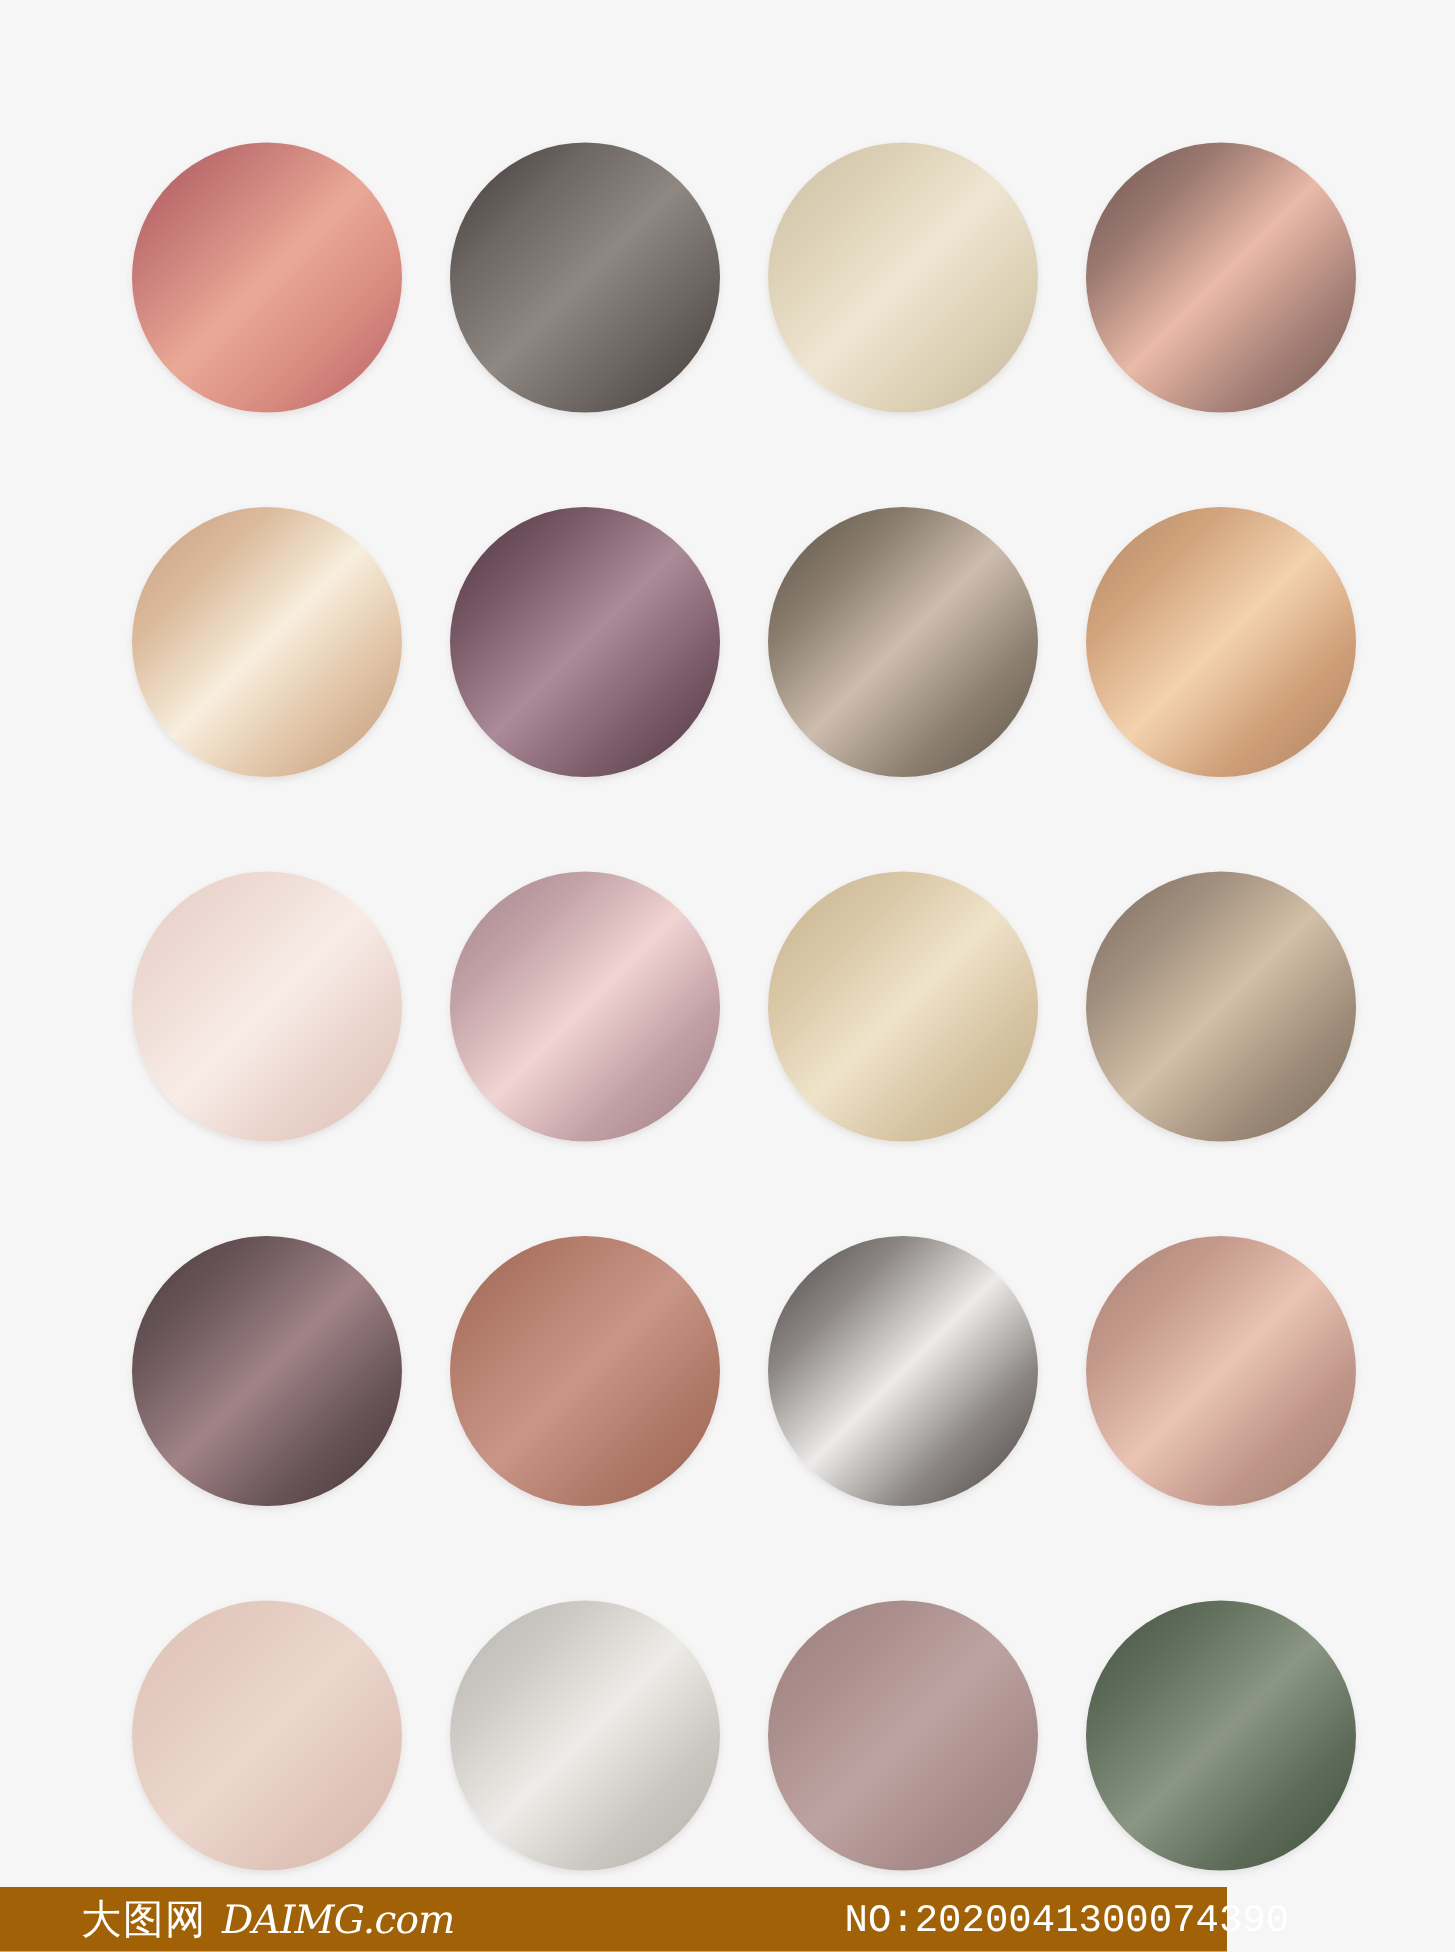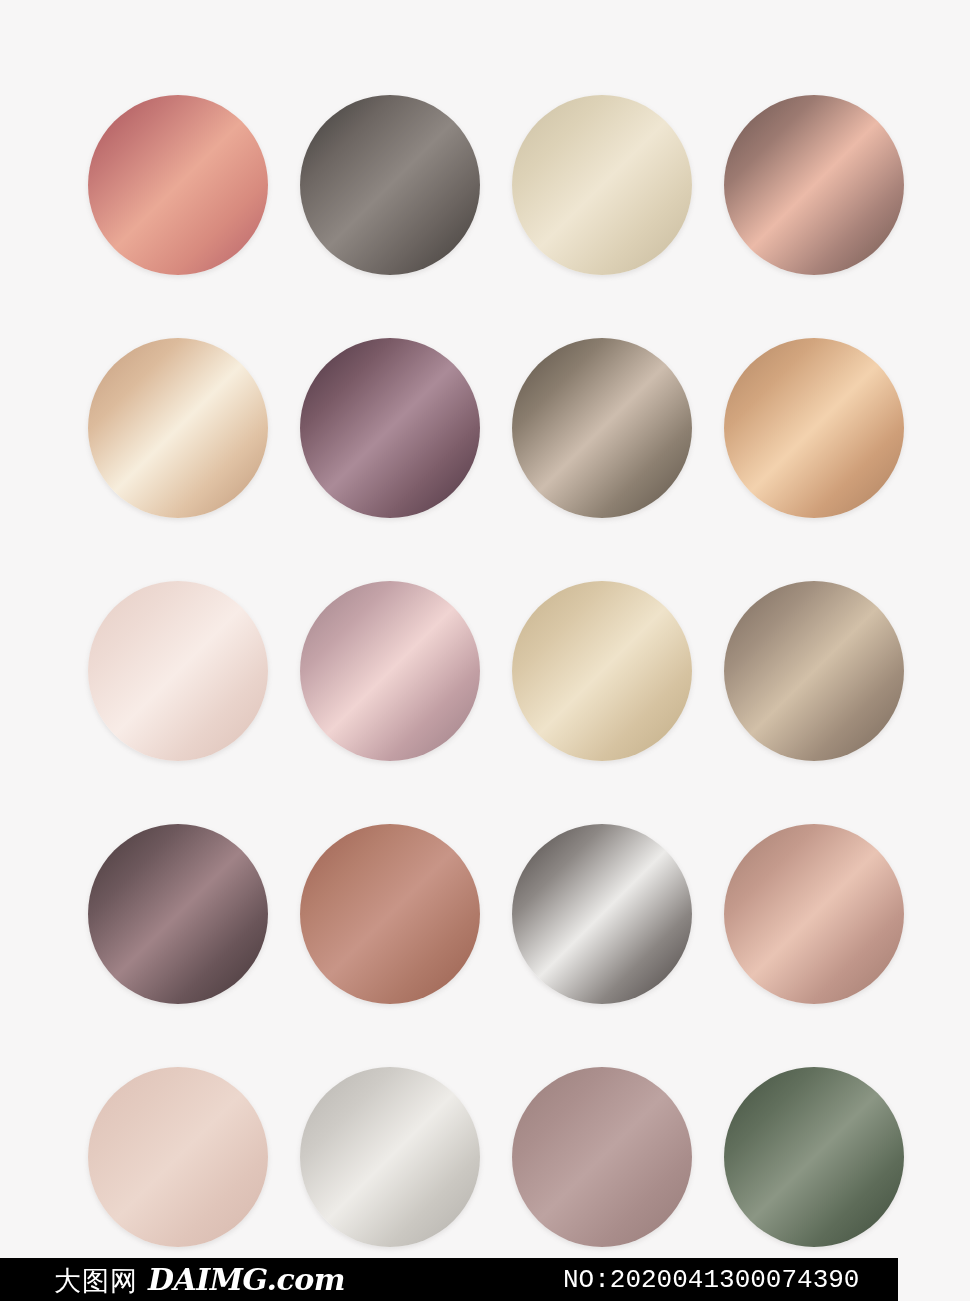--- a/index.html
+++ b/index.html
@@ -41,23 +41,23 @@
     border-radius: 50%;
     position: relative;
     box-shadow: 0 2px 5px rgba(120,110,110,0.16);
   }
 
   
   #footer-bar {
     position: absolute;
     left: 0;
     top: 1258px;
-    width: 898px;
+    width: 818px;
     height: 43px;
-    background: #000000;
+    background: #a16207;
     display: flex;
     align-items: center;
   }
   #brand-logo {
     position: absolute;
     left: 54px;
     top: 50%;
     transform: translateY(-50%);
     display: flex;
     align-items: baseline;
@@ -66,23 +66,23 @@
   }
   #brand-cn {
     color: #ffffff;
     font-size: 27px;
     font-family: "DejaVu Sans", sans-serif;
     letter-spacing: 1px;
     line-height: 1;
   }
   #brand-en {
     color: #ffffff;
-    font-size: 30px;
+    font-size: 26px;
     font-family: "DejaVu Serif", serif;
-    font-weight: bold;
+    font-weight: normal;
     font-style: italic;
     letter-spacing: -0.5px;
     line-height: 1;
   }
   #asset-number {
     position: absolute;
     left: 563px;
     top: 50%;
     transform: translateY(-50%);
     color: #ffffff;

